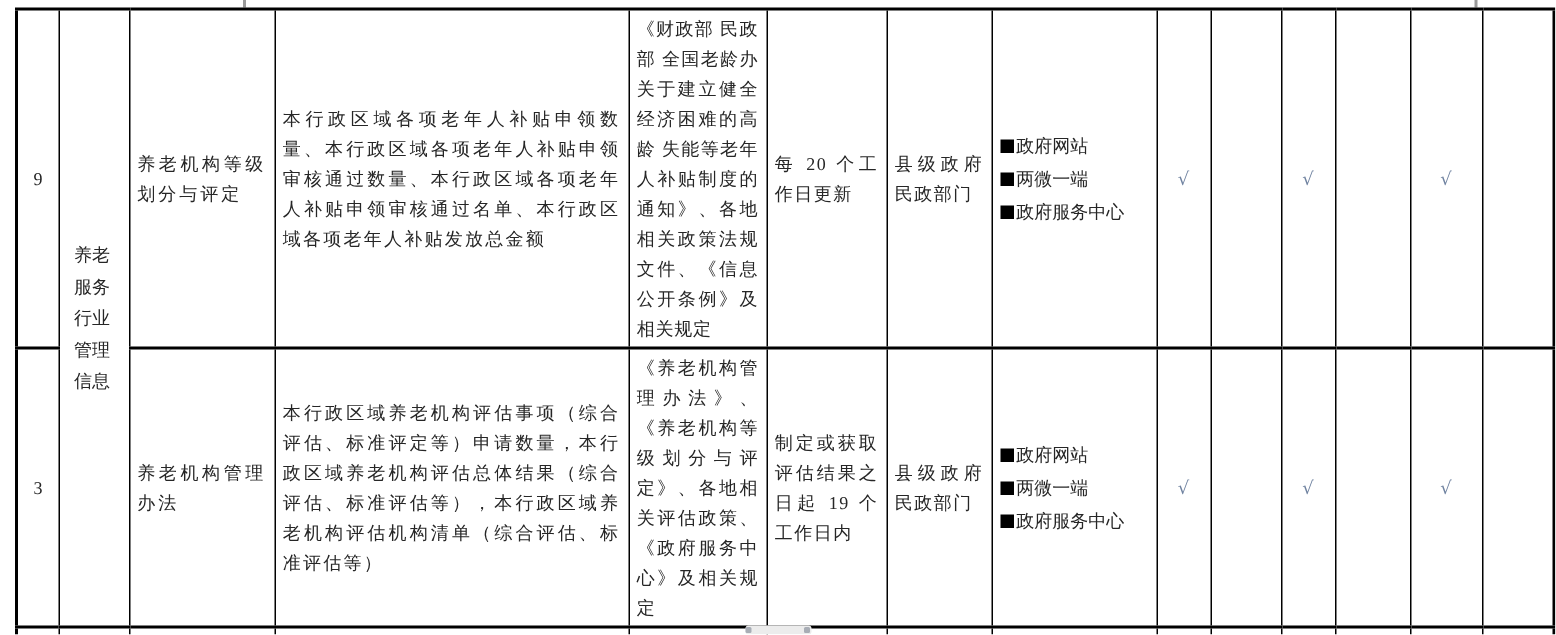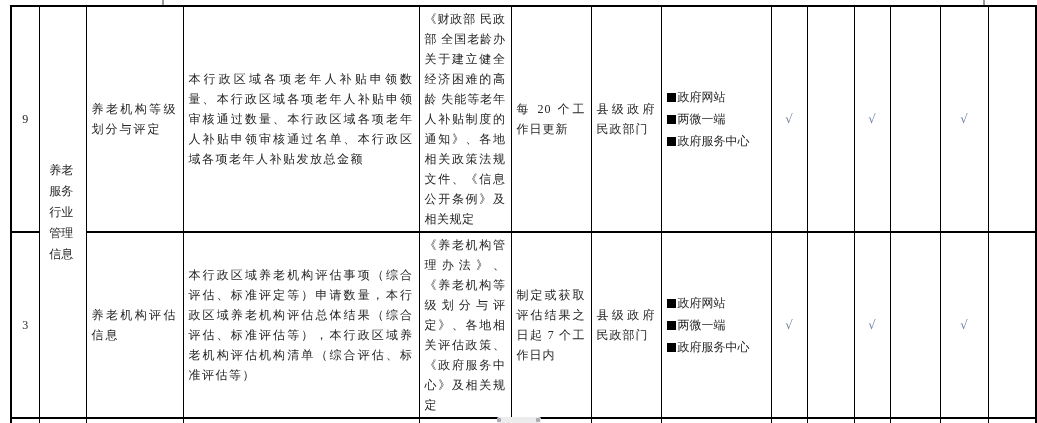--- a/index.html
+++ b/index.html
@@ -113,24 +113,24 @@
       <td class="chk">√</td>
       <td class="chk"></td>
       <td class="chk">√</td>
       <td class="chk"></td>
       <td class="chk">√</td>
       <td class="chk"></td>
     </tr>
 
     <tr style="height:126px;">
       <td class="num">3</td>
-      <td class="item">养老机构评估信息</td>
+      <td class="item">养老机构管理办法</td>
       <td class="content">本行政区域养老机构评估事项（综合评估、标准评定等）申请数量，本行政区域养老机构评估总体结果（综合评估、标准评估等），本行政区域养老机构评估机构清单（综合评估、标准评估等）</td>
       <td class="basis">《养老机构管理办法》、《养老机构等级划分与评定》、各地相关评估政策、《政府服务中心》及相关规定</td>
-      <td class="freq">制定或获取评估结果之日起 7 个工作日内</td>
+      <td class="freq">制定或获取评估结果之日起 19 个工作日内</td>
       <td class="dept">县级政府民政部门</td>
       <td class="chan">
         <div class="chan-line">
           <span class="sq"></span>
           <span>政府网站</span>
         </div>
         <div class="chan-line">
           <span class="sq"></span>
           <span>两微一端</span>
         </div>

